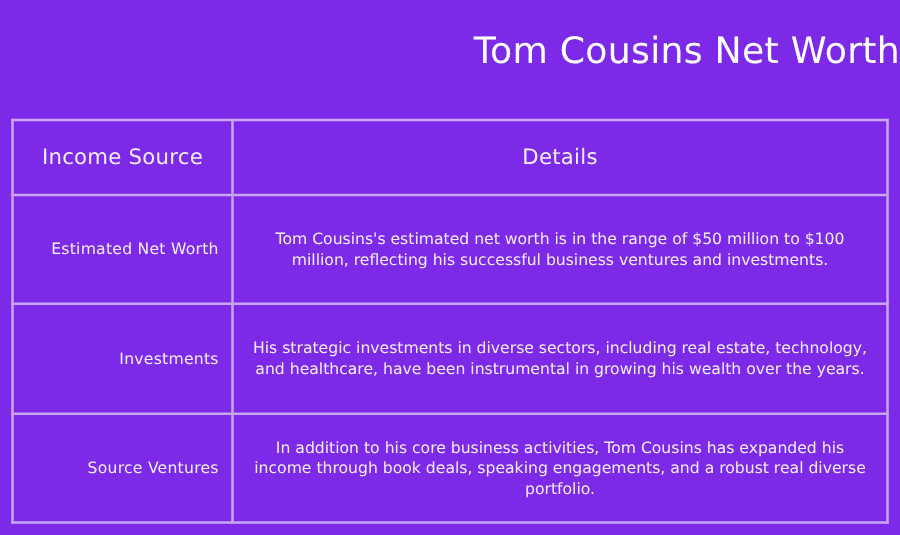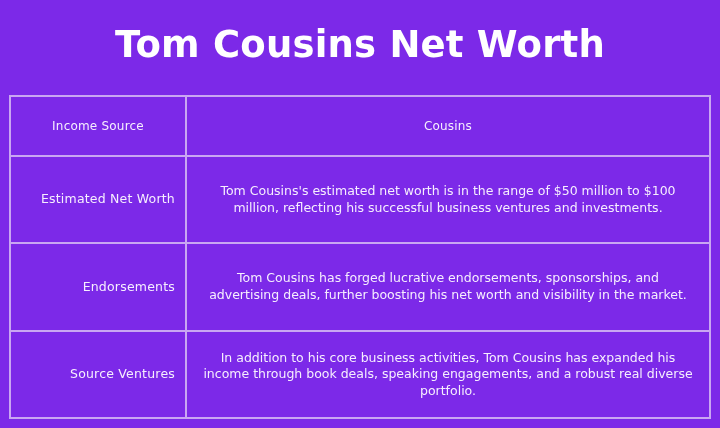--- a/index.html
+++ b/index.html
@@ -13,24 +13,24 @@
     font-family: "DejaVu Sans", sans-serif;
     overflow: hidden;
   }
   .page {
     position: relative;
     width: 720px;
     height: 428px;
     box-sizing: border-box;
   }
   .page-title {
-    text-align: center;
+    text-align: right;
     color: #ffffff;
-    font-size: 37px;
-    font-weight: bold;
+    font-size: 29px;
+    font-weight: normal;
     letter-spacing: 0.2px;
     line-height: 1;
     padding-top: 26px;
     margin: 0;
   }
   .table-wrap {
     position: absolute;
     left: 9px;
     top: 95px;
     width: 702px;
@@ -50,21 +50,21 @@
   table.networth-table td {
     border: 2px solid #c9a6f2;
     color: #f6eefe;
     text-align: center;
     vertical-align: middle;
     padding: 6px 10px;
     box-sizing: border-box;
   }
   table.networth-table thead th {
     height: 60px;
-    font-size: 12px;
+    font-size: 17px;
     font-weight: normal;
     letter-spacing: 0.2px;
   }
   table.networth-table tbody td {
     height: 65px;
     font-size: 12.5px;
     line-height: 16.5px;
     font-weight: normal;
   }
   table.networth-table tbody td.cell-source {
@@ -86,31 +86,31 @@
 
   <div class="table-wrap">
     <table class="networth-table">
       <colgroup>
         <col class="col-source">
         <col class="col-details">
       </colgroup>
       <thead>
         <tr>
           <th>Income Source</th>
-          <th>Cousins</th>
+          <th>Details</th>
         </tr>
       </thead>
       <tbody>
         <tr>
           <td class="cell-source">Estimated Net Worth</td>
           <td class="cell-details">Tom Cousins's estimated net worth is in the range of $50 million to $100 million, reflecting his successful business ventures and investments.</td>
         </tr>
         <tr>
-          <td class="cell-source">Endorsements</td>
-          <td class="cell-details">Tom Cousins has forged lucrative endorsements, sponsorships, and advertising deals, further boosting his net worth and visibility in the market.</td>
+          <td class="cell-source">Investments</td>
+          <td class="cell-details">His strategic investments in diverse sectors, including real estate, technology, and healthcare, have been instrumental in growing his wealth over the years.</td>
         </tr>
         <tr>
           <td class="cell-source">Source Ventures</td>
           <td class="cell-details">In addition to his core business activities, Tom Cousins has expanded his income through book deals, speaking engagements, and a robust real diverse portfolio.</td>
         </tr>
       </tbody>
     </table>
   </div>
 
 </div>

